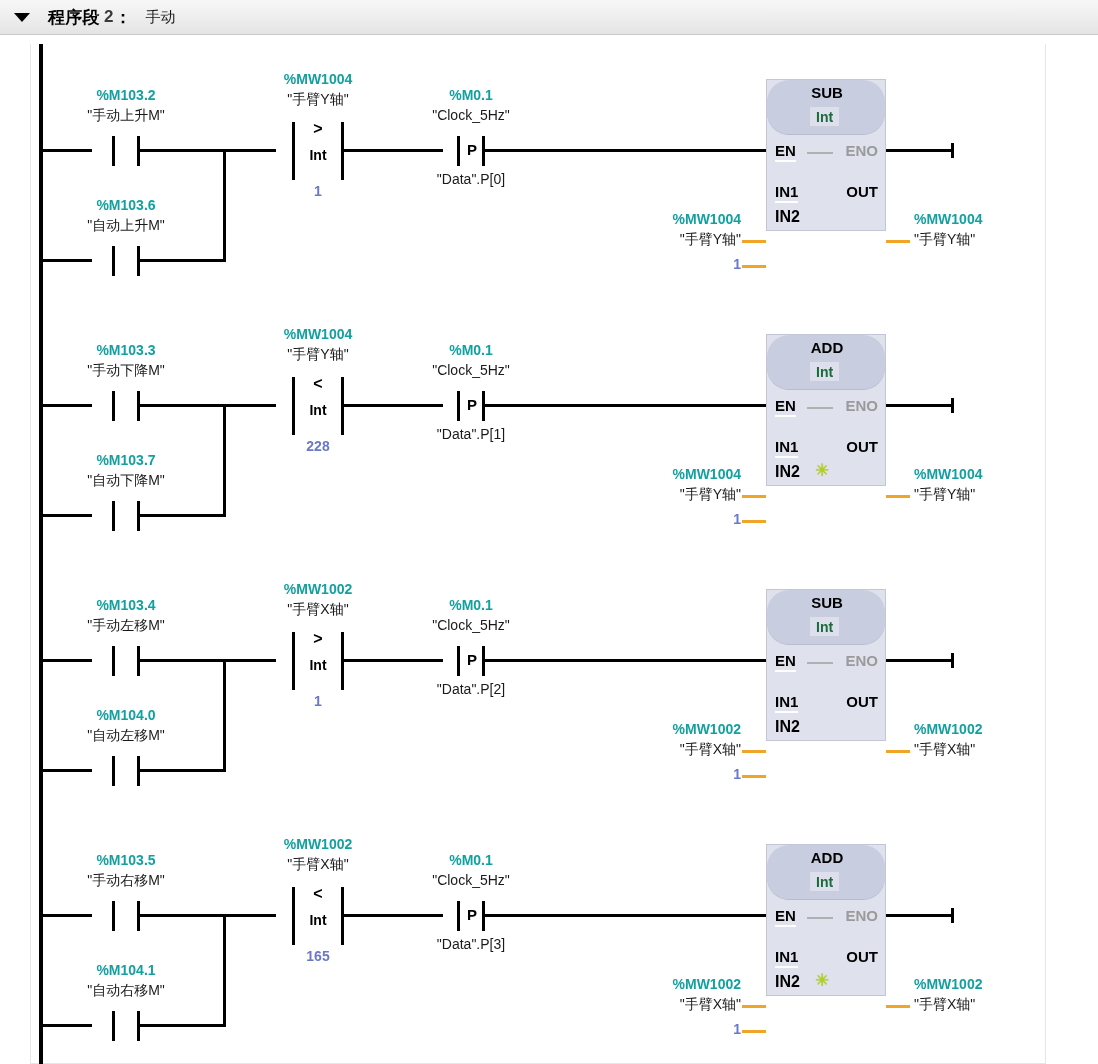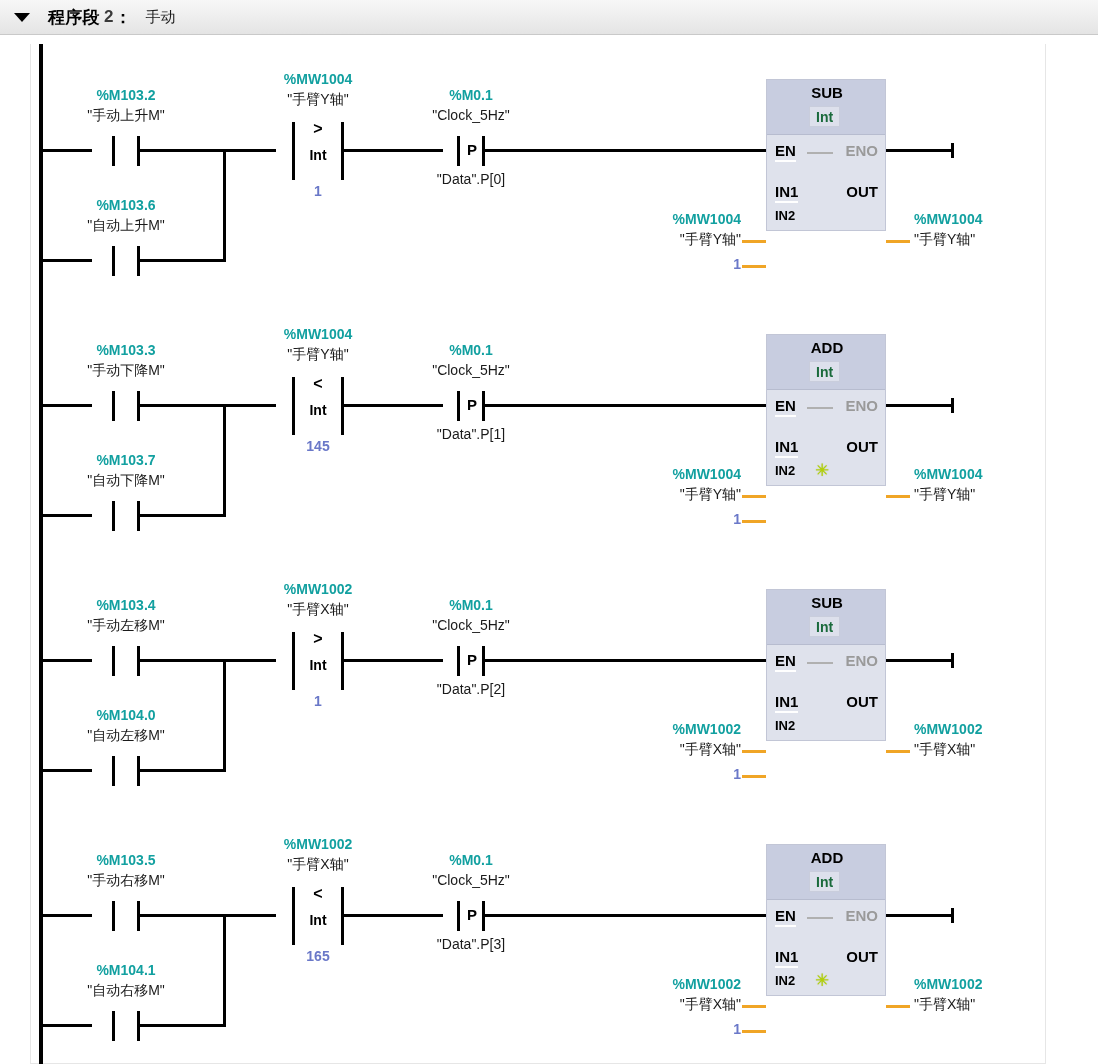--- a/index.html
+++ b/index.html
@@ -107,20 +107,21 @@
   
   .fb {
     position: absolute; width: 120px; height: 152px;
     background: #dfe2ec;
     border: 1px solid #c2c6d6;
   }
   .fb-head {
     height: 55px; background: #c8cde0;
     border-bottom: 1px solid #b7bccf;
     position: relative;
+    border-radius: 22px;
   }
   .fb-title {
     position: absolute; left: 0; top: 4px; width: 120px;
     text-align: center; font-size: 15px; font-weight: bold; color: #000;
   }
   .fb-type {
     position: absolute; left: 42px; top: 26px;
     padding: 0 6px; height: 21px; line-height: 20px;
     background: #dde0ec; border: 1px solid #c9cddc;
     font-size: 14px; font-weight: bold; color: #1a6a3c;
@@ -138,21 +139,21 @@
     position: absolute; left: 40px; top: 72px;
     width: 26px; height: 2px; background: #b0b0b0;
   }
   .fb-in1 {
     position: absolute; left: 8px; top: 103px;
     font-size: 15px; font-weight: bold; color: #000;
     border-bottom: 2px solid #ffffff; padding-bottom: 1px;
   }
   .fb-in2 {
     position: absolute; left: 8px; top: 128px;
-    font-size: 13px; font-weight: bold; color: #000;
+    font-size: 16px; font-weight: bold; color: #000;
   }
   .fb-out {
     position: absolute; right: 7px; top: 103px;
     font-size: 15px; font-weight: bold; color: #000;
   }
   .fb-sparkle {
     position: absolute; left: 48px; top: 127px;
     font-size: 17px; color: #b5d400; line-height: 1;
     text-shadow: 0 0 1px #8fae00;
   }
@@ -318,21 +319,21 @@
     </div>
 
     <div class="op-addr" style="left:197px; top:27px;">%MW1004</div>
     <div class="op-name" style="left:197px; top:47px;">"手臂Y轴"</div>
     <div class="cmp" style="left:255px; top:78px;">
       <div class="bar-l"></div>
       <div class="bar-r"></div>
       <div class="cmp-op">&lt;</div>
       <div class="cmp-type">Int</div>
     </div>
-    <div class="cmp-value" style="left:255px; top:139px;">145</div>
+    <div class="cmp-value" style="left:255px; top:139px;">228</div>
 
     <div class="op-addr" style="left:350px; top:43px;">%M0.1</div>
     <div class="op-name" style="left:350px; top:63px;">"Clock_5Hz"</div>
     <div class="contact" style="left:420px; top:92px;">
       <div class="bar-l"></div>
       <div class="bar-r"></div>
       <div class="p-letter">P</div>
     </div>
     <div class="op-name" style="left:350px; top:127px;">"Data".P[1]</div>
 

